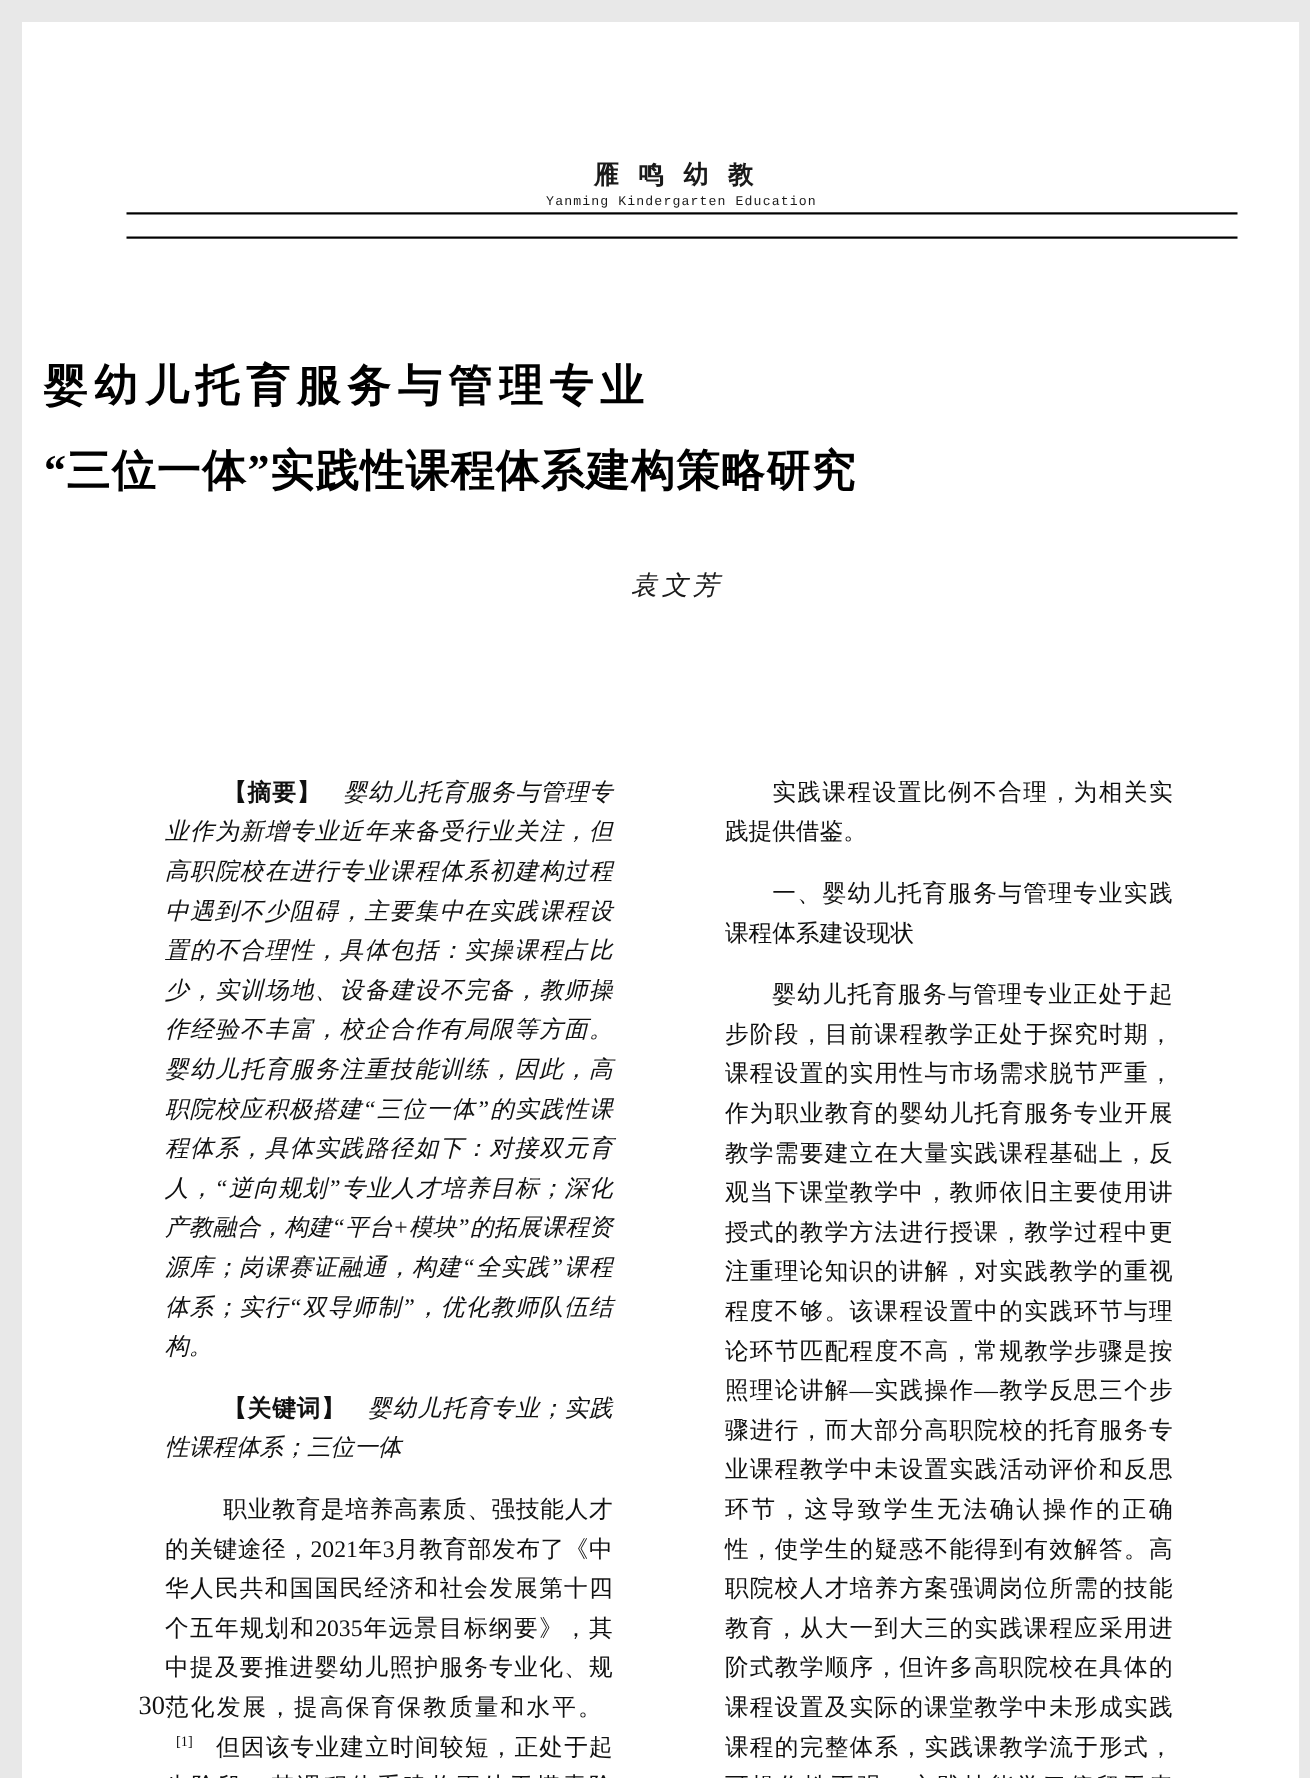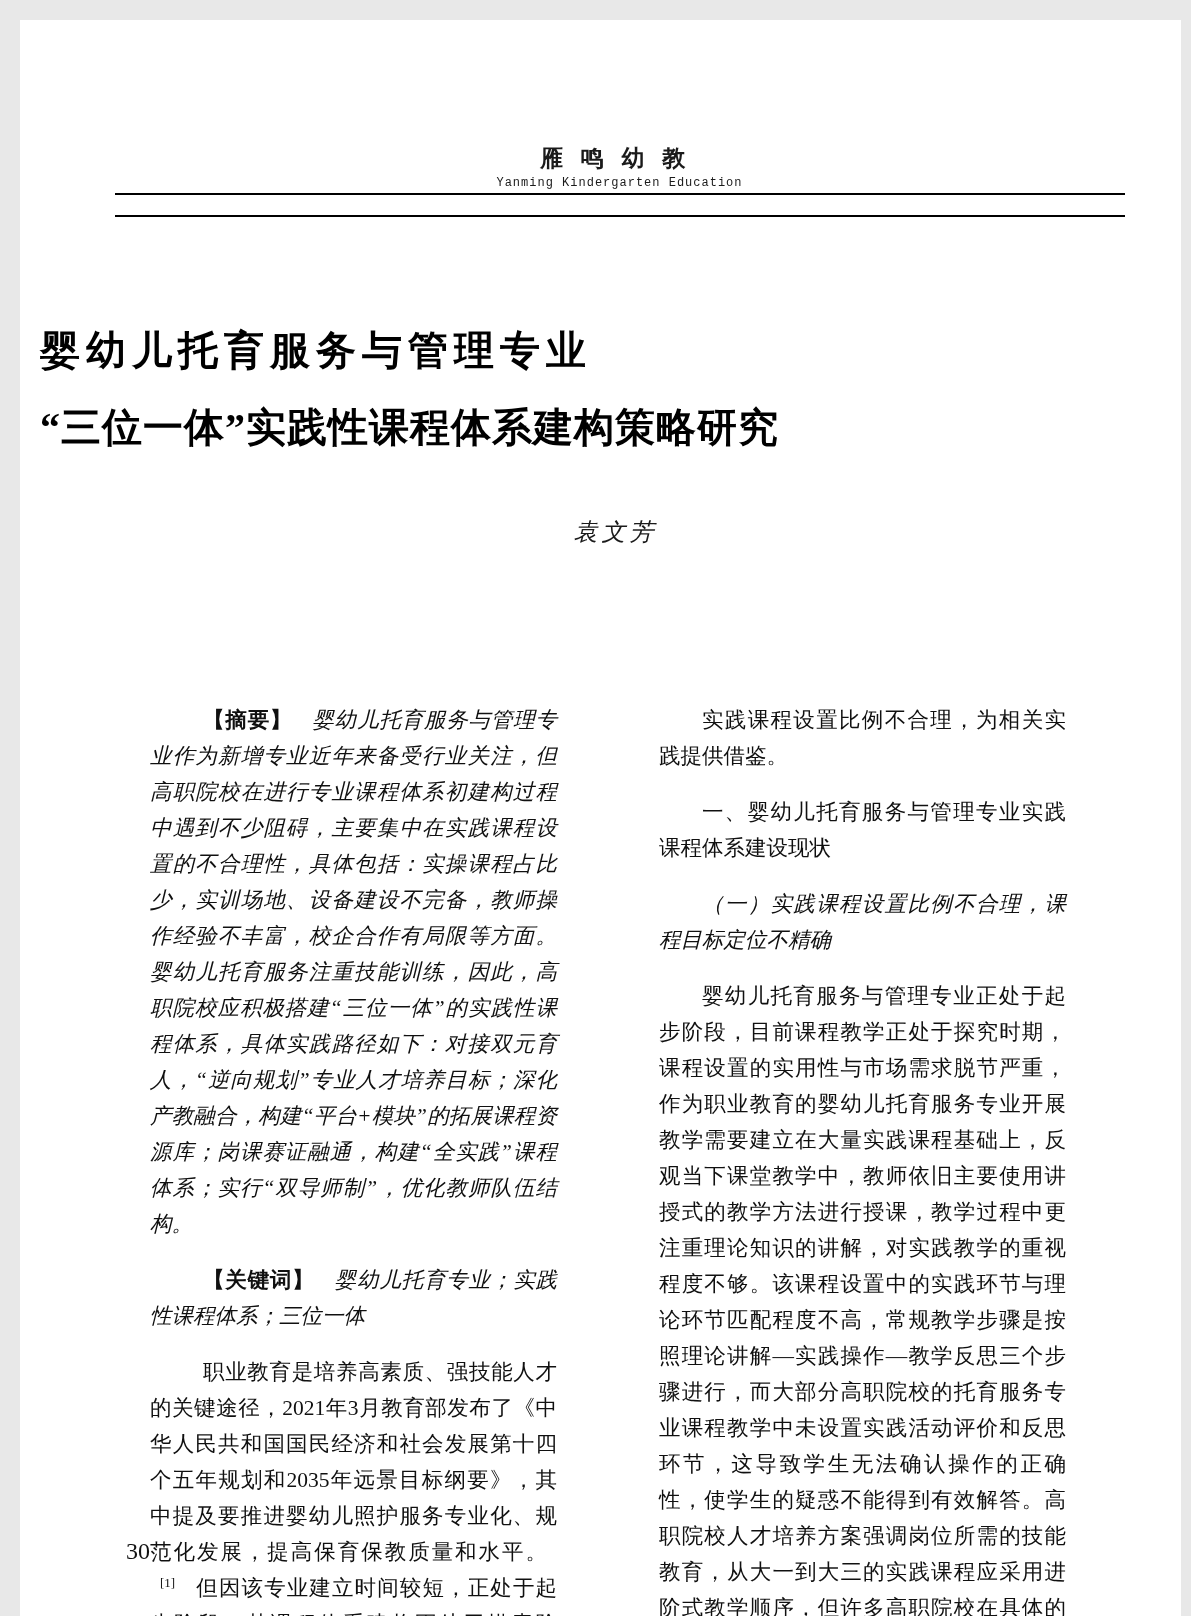--- a/index.html
+++ b/index.html
@@ -135,21 +135,20 @@
         <span class="inline-label">【关键词】</span><span>婴幼儿托育专业；实践性课程体系；三位一体</span>
       </p>
       <p class="intro-para">
         <span>职业教育是培养高素质、强技能人才的关键途径，2021年3月教育部发布了《中华人民共和国国民经济和社会发展第十四个五年规划和2035年远景目标纲要》，其中提及要推进婴幼儿照护服务专业化、规范化发展，提高保育保教质量和水平。</span><sup class="ref-marker">[1]</sup><span>但因该专业建立时间较短，正处于起步阶段，其课程体系建构正处于摸索阶段，许多方面的发展受到了经验限制。本研究在分析该专业践课程体系建设现状的基础上，探讨“三位一体”实践性课程体系构</span>
       </p>
     </div>
 
     <div class="col">
       <p class="intro-cont">实践课程设置比例不合理，为相关实践提供借鉴。</p>
       <p class="section-heading">一、婴幼儿托育服务与管理专业实践课程体系建设现状</p>
-      <p class="subheading">（一）实践课程设置比例不合理，课程目标定位不精确</p>
       <p>婴幼儿托育服务与管理专业正处于起步阶段，目前课程教学正处于探究时期，课程设置的实用性与市场需求脱节严重，作为职业教育的婴幼儿托育服务专业开展教学需要建立在大量实践课程基础上，反观当下课堂教学中，教师依旧主要使用讲授式的教学方法进行授课，教学过程中更注重理论知识的讲解，对实践教学的重视程度不够。该课程设置中的实践环节与理论环节匹配程度不高，常规教学步骤是按照理论讲解—实践操作—教学反思三个步骤进行，而大部分高职院校的托育服务专业课程教学中未设置实践活动评价和反思环节，这导致学生无法确认操作的正确性，使学生的疑惑不能得到有效解答。高职院校人才培养方案强调岗位所需的技能教育，从大一到大三的实践课程应采用进阶式教学顺序，但许多高职院校在具体的课程设置及实际的课堂教学中未形成实践课程的完整体系，实践课教学流于形式，可操作性不强，实践技能学习停留于表面，学生无法从中真正受益。</p>
       <p>婴幼儿托育专业人才培养目标大体上较明确，</p>
     </div>
 
   </div>
 
   <div class="page-number">30</div>
 
 </div>
 

